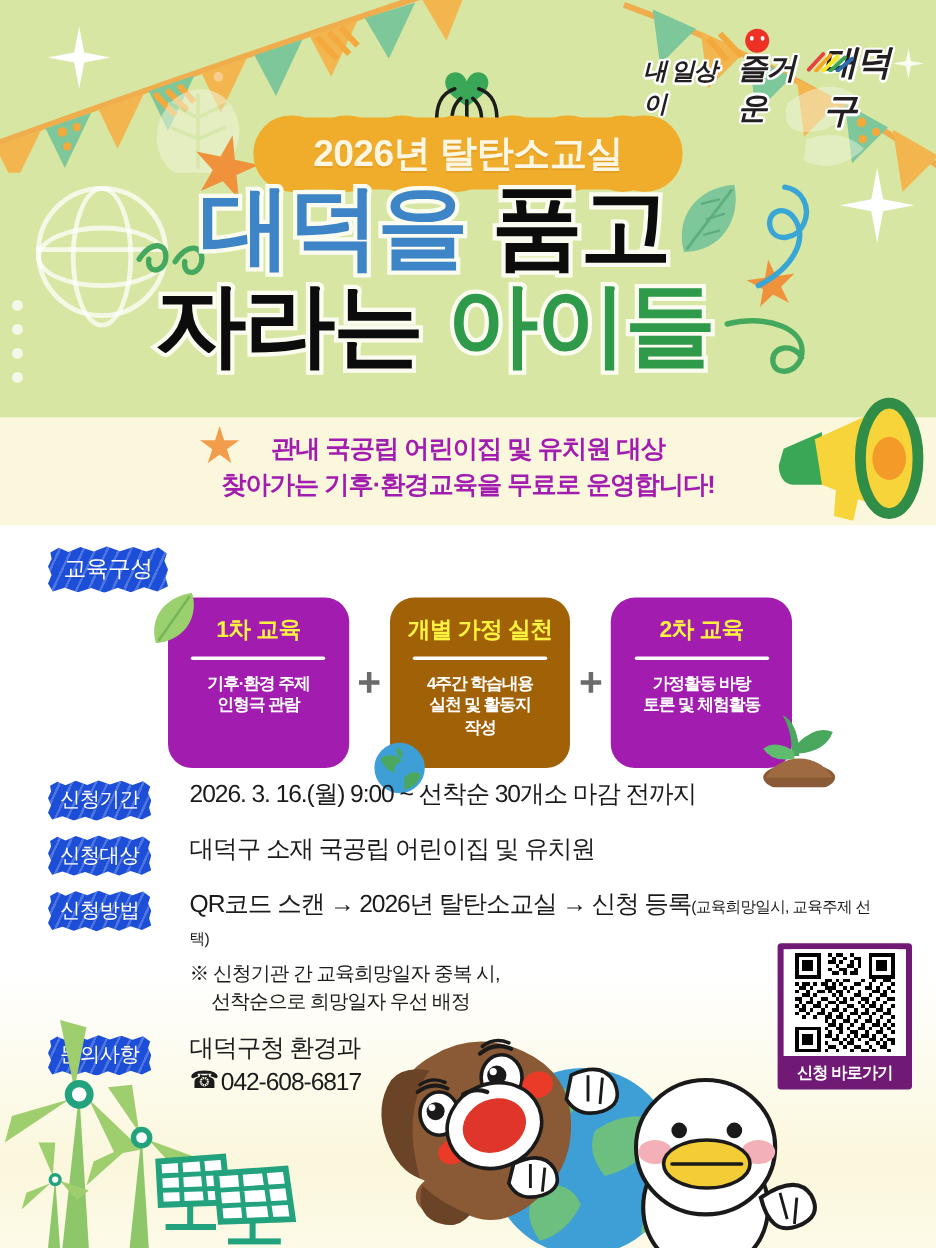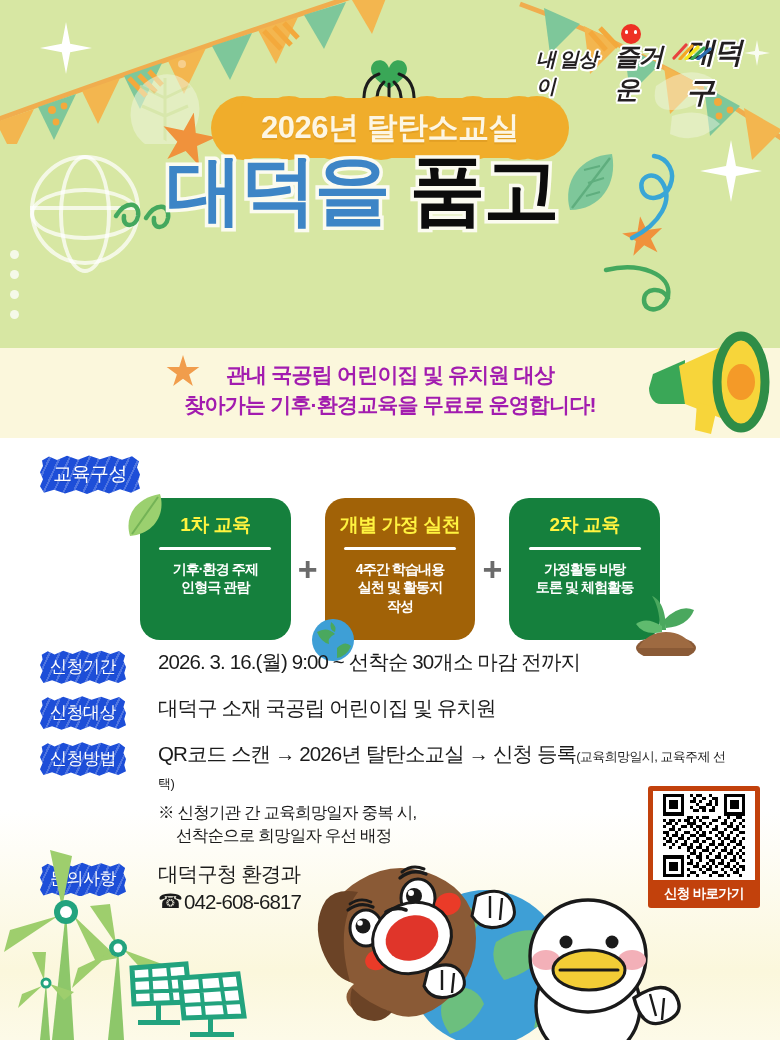--- a/index.html
+++ b/index.html
@@ -167,21 +167,21 @@
 
   .cards {
     position: absolute; left: 140px; top: 498px;
     width: 520px; display: flex; align-items: center; justify-content: center; gap: 0;
   }
   .card {
     width: 152px; height: 142px; border-radius: 20px;
     display: flex; flex-direction: column; align-items: center; justify-content: flex-start;
     padding: 14px 8px 10px; position: relative;
   }
-  .card-blue  { background: #15803d; }
+  .card-blue  { background: #a21caf; }
   .card-green { background: #a16207; }
   .card-title {
     font-size: 19px; font-weight: 700; color: #fff33f; letter-spacing: -0.5px;
     text-align:center;
   }
   .card-rule { width: 112px; height: 3px; background: #ffffff; margin: 9px 0 10px; border-radius:2px; }
   .card-body {
     font-size: 14px; font-weight: 700; color: #ffffff; line-height: 1.32;
     text-align: center; letter-spacing: -0.9px;
   }
@@ -208,21 +208,21 @@
   .info-note {
     margin-top: 6px; font-size: 16.5px; color: #1b1b1b; letter-spacing: -0.8px; line-height: 1.38;
   }
   .info-note .ind { display:block; padding-left: 18px; }
   .phone-line { display:flex; align-items:center; gap:2px; }
   .tel-glyph { font-size: 20px; }
 
   
   .qr-box {
     position: absolute; left: 648px; top: 786px; width: 112px; height: 122px;
-    background: #c2410c; border-radius: 3px; padding: 5px 5px 0;
+    background: #701a75; border-radius: 3px; padding: 5px 5px 0;
     display:flex; flex-direction:column; align-items:center;
   }
   .qr-img { width: 102px; height: 92px; background:#ffffff; display:block; }
   .qr-cap {
     width:100%; text-align:center; color:#ffffff; font-weight:700;
     font-size: 13.5px; letter-spacing:-0.7px; line-height: 28px;
   }
 
   
   .characters { position:absolute; left: 290px; top: 838px; width: 400px; height: 202px; }
@@ -362,20 +362,24 @@
         <rect x="30" y="2" width="298" height="60" rx="10"></rect>
       </g>
     </svg>
     <div class="scallop-title">2026년 탈탄소교실</div>
   </div>
 
   <div class="headline">
     <div class="hl-line hl1">
       <span class="hl-word w-blue">대덕을</span>
       <span class="hl-word w-black">품고</span>
+    </div>
+    <div class="hl-line hl2">
+      <span class="hl-word w-black">자라는</span>
+      <span class="hl-word w-green">아이들</span>
     </div>
   </div>
 
   <div class="subtitle">
     <span>관내 국공립 어린이집 및 유치원 대상</span>
     <span>찾아가는 기후·환경교육을 무료로 운영합니다!</span>
   </div>
 
   <svg class="megaphone" viewBox="0 0 132 106">
     <path d="M8 44 L40 30 L40 74 L16 74 C 8 74 4 66 4 58 Z" fill="#3aa757"></path>

